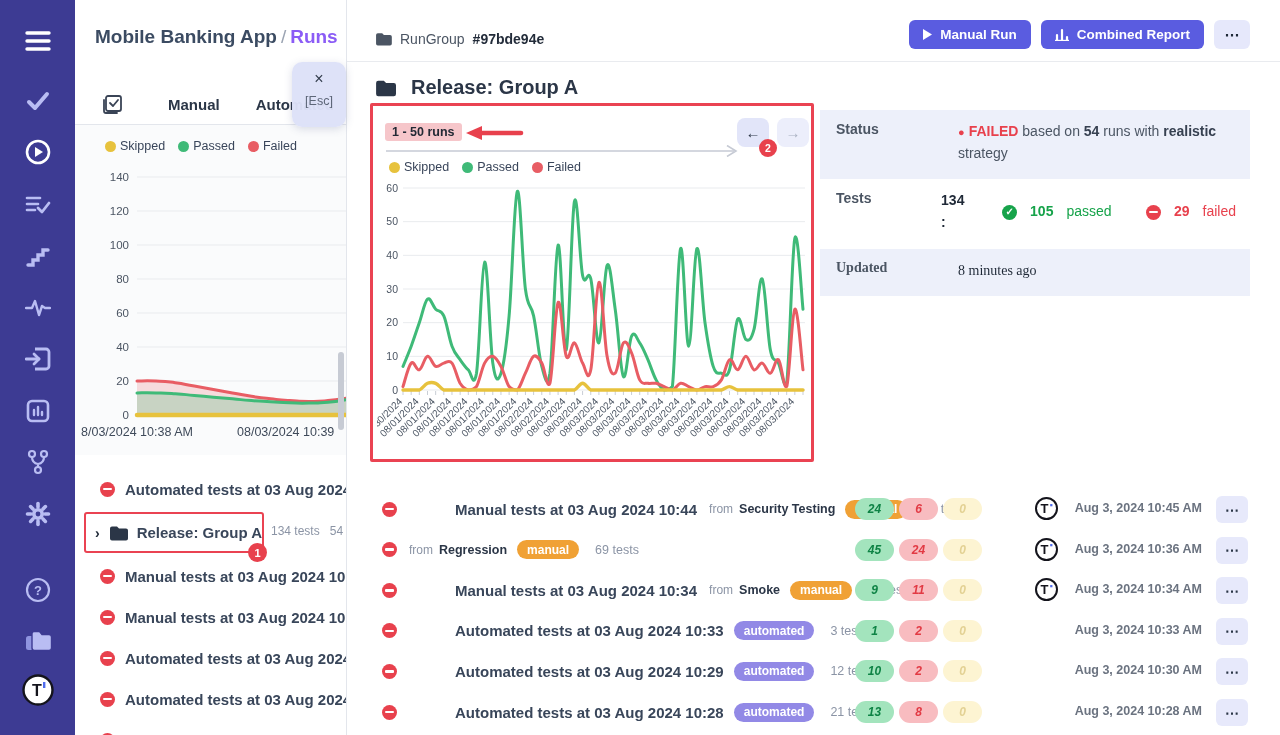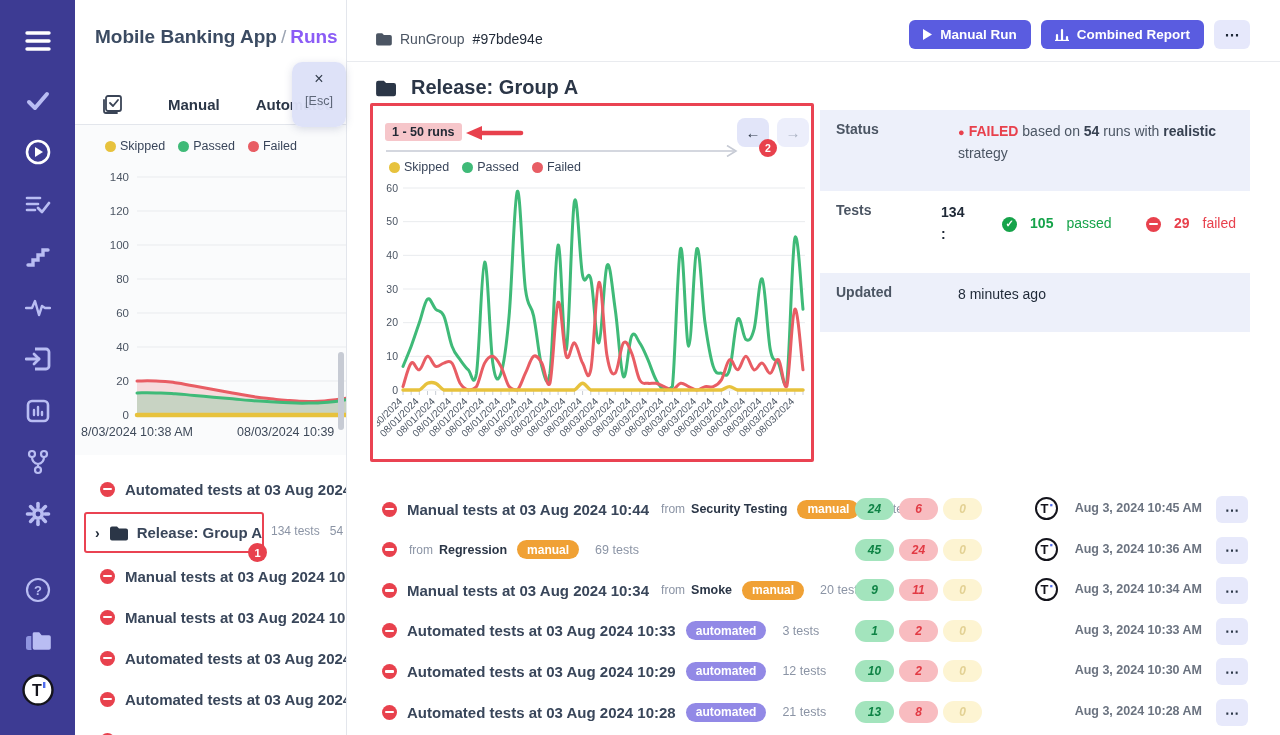--- a/index.html
+++ b/index.html
@@ -40,21 +40,21 @@
                  border-radius:3px; display:flex; align-items:center; gap:9px; padding-left:9px; cursor:pointer; }
   .rel-chevron { font-size:14px; font-weight:700; color:#1f2937; }
   .rel-meta { position:absolute; left:196px; top:524px; font-size:12px; color:#8b94a5; white-space:nowrap; }
   .rel-meta span { margin-right:10px; }
   .annot-badge { position:absolute; width:19px; height:19px; border-radius:50%; background:#e8414d; color:#fff;
                  font-size:11px; font-weight:700; display:flex; align-items:center; justify-content:center; z-index:6; }
 
   
   .topbar { position:absolute; left:347px; top:0; width:933px; height:62px; background:#fff; border-bottom:1px solid #e9ebef; }
   .breadcrumb { position:absolute; left:28px; top:31px; display:flex; align-items:center; gap:8px; font-size:14px; color:#4b5563; }
-  .bc-id { font-weight:400; color:#232c3a; }
+  .bc-id { font-weight:700; color:#232c3a; }
   .topbar-actions { position:absolute; right:30px; top:20px; display:flex; gap:10px; }
   .btn-primary { height:29px; display:flex; align-items:center; gap:8px; padding:0 14px; background:#5a5ce0; color:#fff;
                  font-size:13.5px; font-weight:700; border:none; border-radius:6px; cursor:pointer; font-family:inherit; }
   .btn-light { height:29px; width:36px; background:#e6e8fb; border:none; border-radius:6px; color:#1f2937;
                font-size:15px; font-weight:700; cursor:pointer; }
 
   
   .release-heading { position:absolute; left:375px; top:76px; display:flex; align-items:center; gap:15px; }
   .release-heading .title { font-size:20px; font-weight:700; color:#2b3647; }
 
@@ -70,39 +70,39 @@
               color:#aab1c2; font-size:15px; cursor:pointer; }
   .badge-step2 { left:386px; top:33px; width:18px; height:18px; font-size:10.5px; }
   .main-legend { position:absolute; left:16px; top:54px; display:flex; gap:13px; }
   #main-chart { position:absolute; left:4px; top:72px; }
 
   
   .info-panel { position:absolute; left:820px; top:110px; width:430px; }
   .info-row { display:flex; font-size:14px; }
   .info-row.alt { background:#edf0fa; }
   .info-label { width:124px; padding:11px 0 0 16px; font-weight:600; color:#4b5563; }
-  .info-value { flex:1; padding:11px 14px 27px 14px; color:#4b5563; line-height:1.55; }
-  .row-status { min-height:62px; } .row-tests { min-height:38px; } .row-updated { min-height:37px; }
+  .info-value { flex:1; padding:11px 14px 15px 14px; color:#4b5563; line-height:1.55; }
+  .row-status { min-height:62px; } .row-tests { min-height:38px; } .row-updated { min-height:37px;font-family:Liberation Serif, serif; }
   .txt-failed { color:#e8414d; font-weight:700; }
   .dot-red { color:#e8414d; font-size:11px; margin-right:4px; }
   .b { font-weight:700; color:#374151; }
   .tests-line { display:flex; align-items:center; gap:13px; flex-wrap:nowrap; }
   .tests-total { font-weight:700; color:#1f2937; }
   .grn { color:#16a34a; } .red { color:#e8414d; }
   .circle-ico { width:15px; height:15px; border-radius:50%; flex:none; position:relative; }
   .ok-ico { background:#16a34a; color:#fff; font-size:10px; font-weight:700; display:flex; align-items:center; justify-content:center; }
   .mini-minus { background:#e8414d; } .mini-minus:after { content:""; position:absolute; left:3px; right:3px; top:6.3px; height:2.6px; background:#fff; border-radius:1px; }
   .gap18 { width:10px; }
   .upd-val { color:#1f2937; }
 
   
   .runs-list { position:absolute; left:347px; top:489px; width:933px; height:246px; }
   .run-row { position:absolute; left:0; width:933px; height:40px; cursor:pointer; }
   .run-left { position:absolute; left:35px; top:0; height:40px; display:flex; align-items:center; gap:10px; white-space:nowrap; }
-  .run-title { font-size:15px; font-weight:600; color:#39465a; }
+  .run-title { font-size:15px; font-weight:600; color:#39465a;margin-left:48px; }
   .run-from { font-size:12px; color:#8b94a5; margin-left:2px; }
   .run-source { font-size:12.5px; font-weight:700; color:#2b3647; margin-left:-4px; }
   .type-badge { font-size:12px; font-weight:700; color:#fff; padding:2.5px 10px; border-radius:11px; }
   .type-manual { background:#f0a135; } .type-automated { background:#9289e6; }
   .run-tests { font-size:12.5px; color:#8b94a5; margin-left:6px; }
   .pills { position:absolute; left:508px; top:9px; display:flex; gap:5px;font-style:italic; }
   .pill { width:39px; height:22px; border-radius:11px; display:flex; align-items:center; justify-content:center;
           font-size:12px; font-weight:700; }
   .pill-pass { background:#a3e4bd; color:#0e8345; }
   .pill-fail { background:#f8bcc0; color:#e23a44; }

